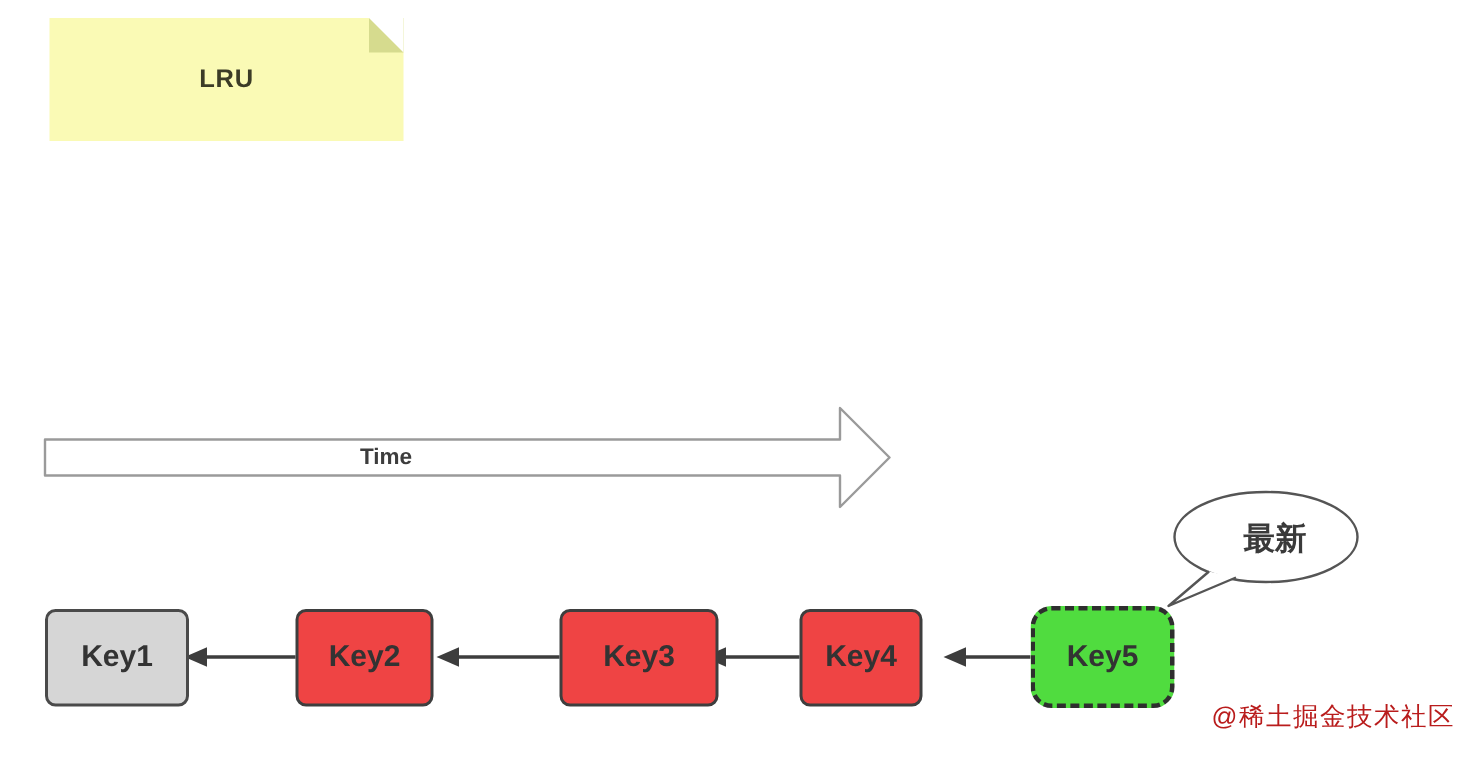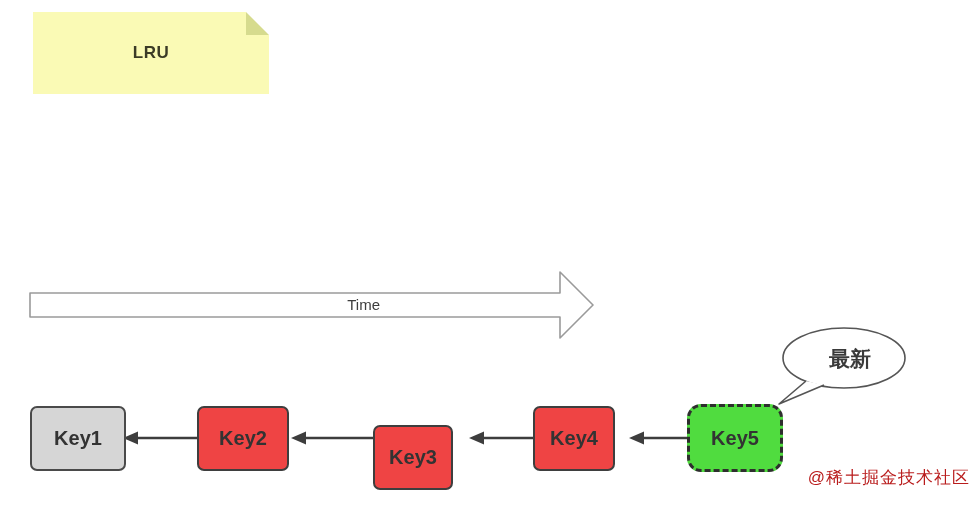--- a/index.html
+++ b/index.html
@@ -21,43 +21,43 @@
   }
   .note-label {
     font-size:17px; font-weight:bold; color:#3B3B26; letter-spacing:0.5px;
   }
 
   
   .gfx { position:absolute; left:0; top:0; width:980px; height:505px; }
 
   
   .time-label {
-    position:absolute; left:220px; top:296px; width:160px; text-align:right;
-    font-size:15px; font-weight:normal; color:#3D3D3D;
+    position:absolute; left:240px; top:296px; width:160px; text-align:left;
+    font-size:15px; font-weight:bold; color:#3D3D3D;
   }
   .callout-label {
     position:absolute; left:784px; top:345px; width:132px; text-align:center;
     font-size:21px; font-weight:bold; color:#3A3A3A;
   }
   .watermark {
     position:absolute; right:10px; top:466px;
     font-size:17px; color:#b91c1c; letter-spacing:1px;
   }
 
   
   .node {
     position:absolute; top:406px; height:65px; box-sizing:border-box;
     display:flex; align-items:center; justify-content:center;
     border:2px solid #3E3E3E; border-radius:7px;
     background:#ef4444;
     font-size:20px; font-weight:bold; color:#333333;
   }
   .node-1 { left:30px;  width:96px; background:#D6D6D6; border-color:#4A4A4A; }
   .node-2 { left:197px; width:92px; }
-  .node-3 { left:373px; width:80px;margin-top:19px; }
+  .node-3 { left:373px; width:106px; }
   .node-4 { left:533px; width:82px; }
   .node-5 {
     left:687px; top:404px; width:96px; height:68px;
     background:#50DC3F; border:3px dashed #2E2E2E; border-radius:14px;
   }
 </style>
 </head>
 <body>
 
 <div class="canvas">

